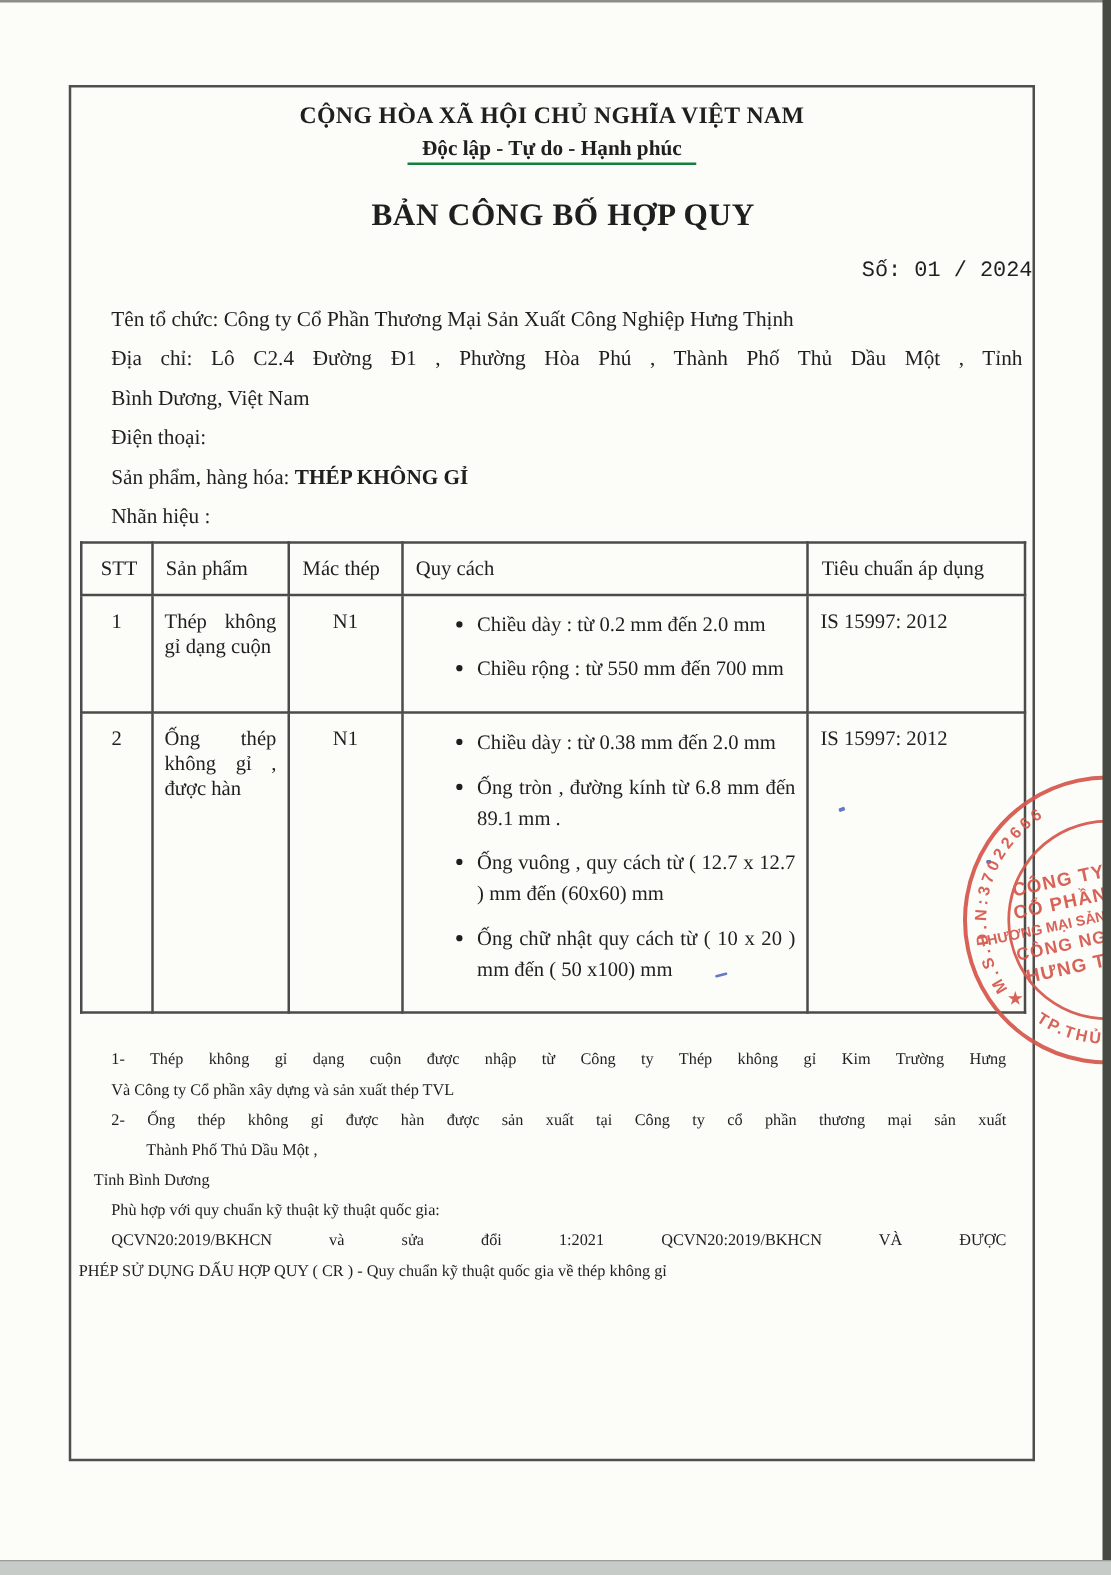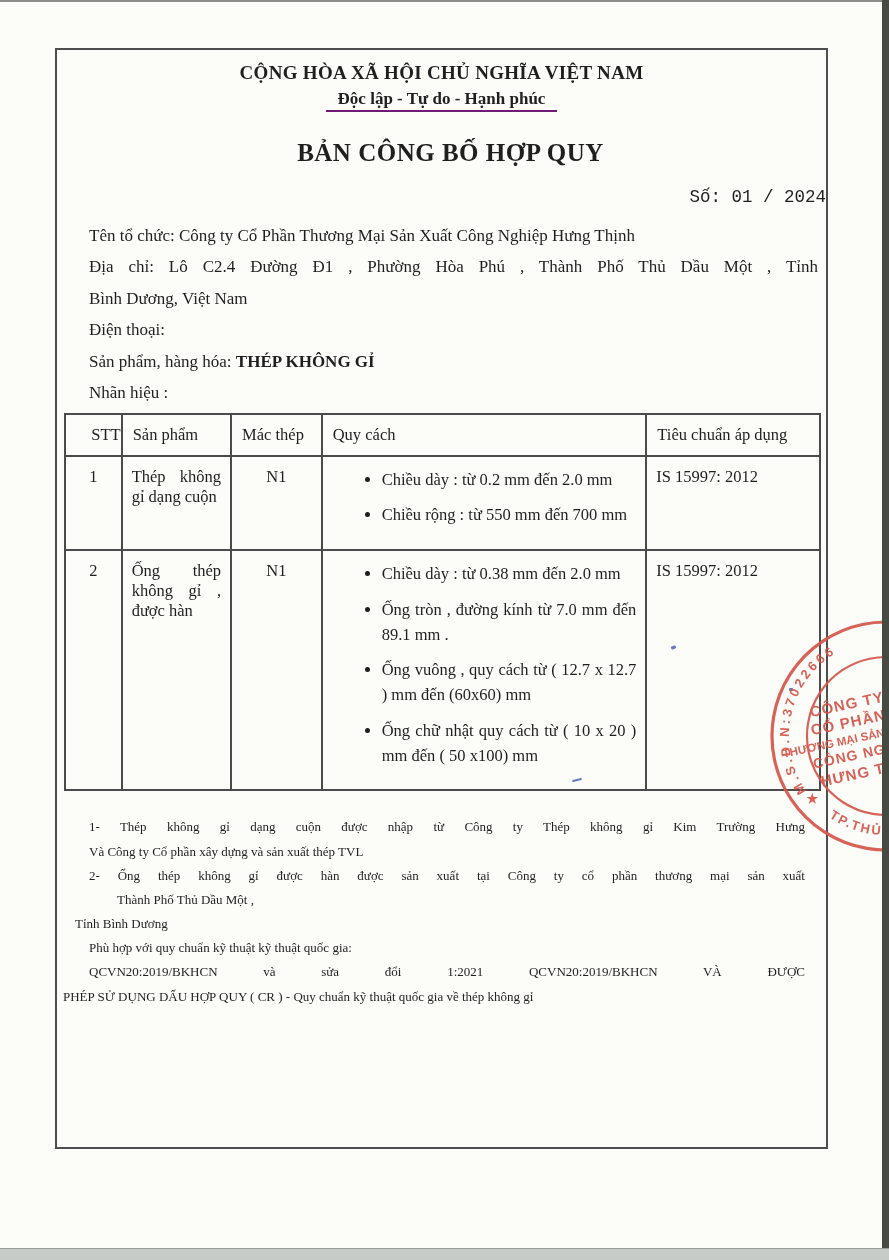--- a/index.html
+++ b/index.html
@@ -7,43 +7,43 @@
     position:relative; width:889px; height:1260px; margin:0 auto;
     background:#fcfcf9; overflow:hidden;
     font-family:"Liberation Serif", serif; color:#1f1f1f;
   }
   
   .scan-top-strip { position:absolute; left:0; top:0; width:100%; height:2px; background:#8b8e8a; }
   .scan-right-strip { position:absolute; right:0; top:0; width:7px; height:100%; background:#464a42; }
   .scan-bottom-band { position:absolute; left:0; bottom:0; width:100%; height:11px; background:#c7cbc8; border-top:1px solid #989d99; }
 
   .doc-border {
-    position:absolute; left:55px; top:48px; width:773px; height:1101px;
+    position:absolute; left:55px; top:68px; width:773px; height:1101px;
     border:2px solid #4e4e4e; box-sizing:border-box;
   }
 
   .nat-title { text-align:center; font-weight:bold; font-size:19px; margin-top:12px; letter-spacing:.3px; }
   .motto { text-align:center; margin-top:5px; }
-  .motto span { font-weight:bold; font-size:17px; border-bottom:2px solid #701a75; padding:0 12px 2px 12px; }
+  .motto span { font-weight:bold; font-size:17px; border-bottom:2px solid #15803d; padding:0 12px 2px 12px; }
   .doc-title { text-align:center; font-size:25px; font-weight:bold; margin:30px 0 0 0; letter-spacing:.5px;padding-left:18px; }
   .doc-number { text-align:right; font-size:17.5px; margin-top:20px; font-weight:normal;font-family:Liberation Mono, monospace; }
 
   .info { font-size:17px; line-height:1.85; padding:13px 8px 0 32px; }
   .info p { margin:0; }
   .just { text-align:justify; text-align-last:justify; }
   .bold { font-weight:bold; }
 
   table.spec {
     border-collapse:collapse; table-layout:fixed;
     width:calc(100% - 12px); margin:4px 5px 0 7px;
     font-size:16.5px;
   }
   table.spec th, table.spec td { border:2px solid #4b4b4b; vertical-align:top; }
   table.spec th { font-weight:normal; text-align:left; padding:10px 10px; }
-  table.spec th.c { text-align:right; padding-left:4px; padding-right:0;border-radius:17px; }
+  table.spec th.c { text-align:center; padding-left:4px; padding-right:0;border-radius:17px; }
   table.spec td { padding:10px 9px; }
   td.cell-center { text-align:center; }
   td.cell-product { text-align:justify; }
   ul.specs { margin:1px 0 0 0; padding-left:50px; }
   ul.specs li { margin-bottom:11px; text-align:justify; line-height:1.5; }
 
   .notes { font-size:13px; line-height:1.86; padding:24px 21px 0 32px; }
   .notes div { margin:0; }
   .hang { margin-left:28px !important; }
   .province { margin-left:-14px !important; }
@@ -110,21 +110,21 @@
           </td>
           <td>IS 15997: 2012</td>
         </tr>
         <tr>
           <td class="cell-center">2</td>
           <td class="cell-product">Ống thép không gỉ , được hàn</td>
           <td class="cell-center">N1</td>
           <td>
             <ul class="specs">
               <li>Chiều dày : từ 0.38 mm đến 2.0 mm</li>
-              <li>Ống tròn , đường kính từ 7.0 mm đến 89.1 mm .</li>
+              <li>Ống tròn , đường kính từ 6.8 mm đến 89.1 mm .</li>
               <li>Ống vuông , quy cách từ ( 12.7 x 12.7 ) mm đến (60x60) mm</li>
               <li>Ống chữ nhật quy cách từ ( 10 x 20 ) mm đến ( 50 x100) mm</li>
             </ul>
           </td>
           <td>IS 15997: 2012</td>
         </tr>
       </tbody>
     </table>
 
     <div class="notes">

